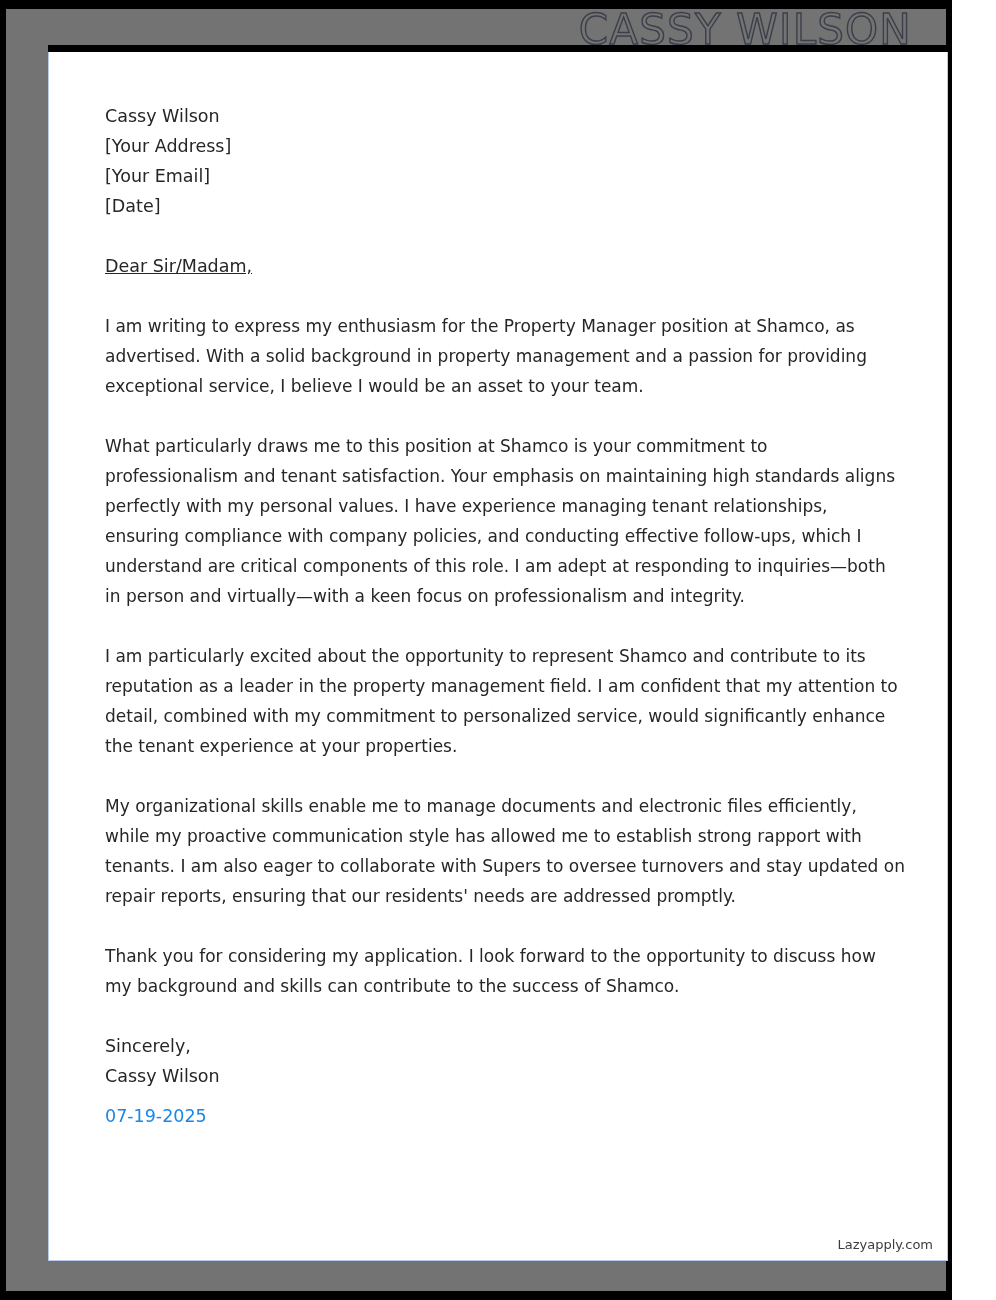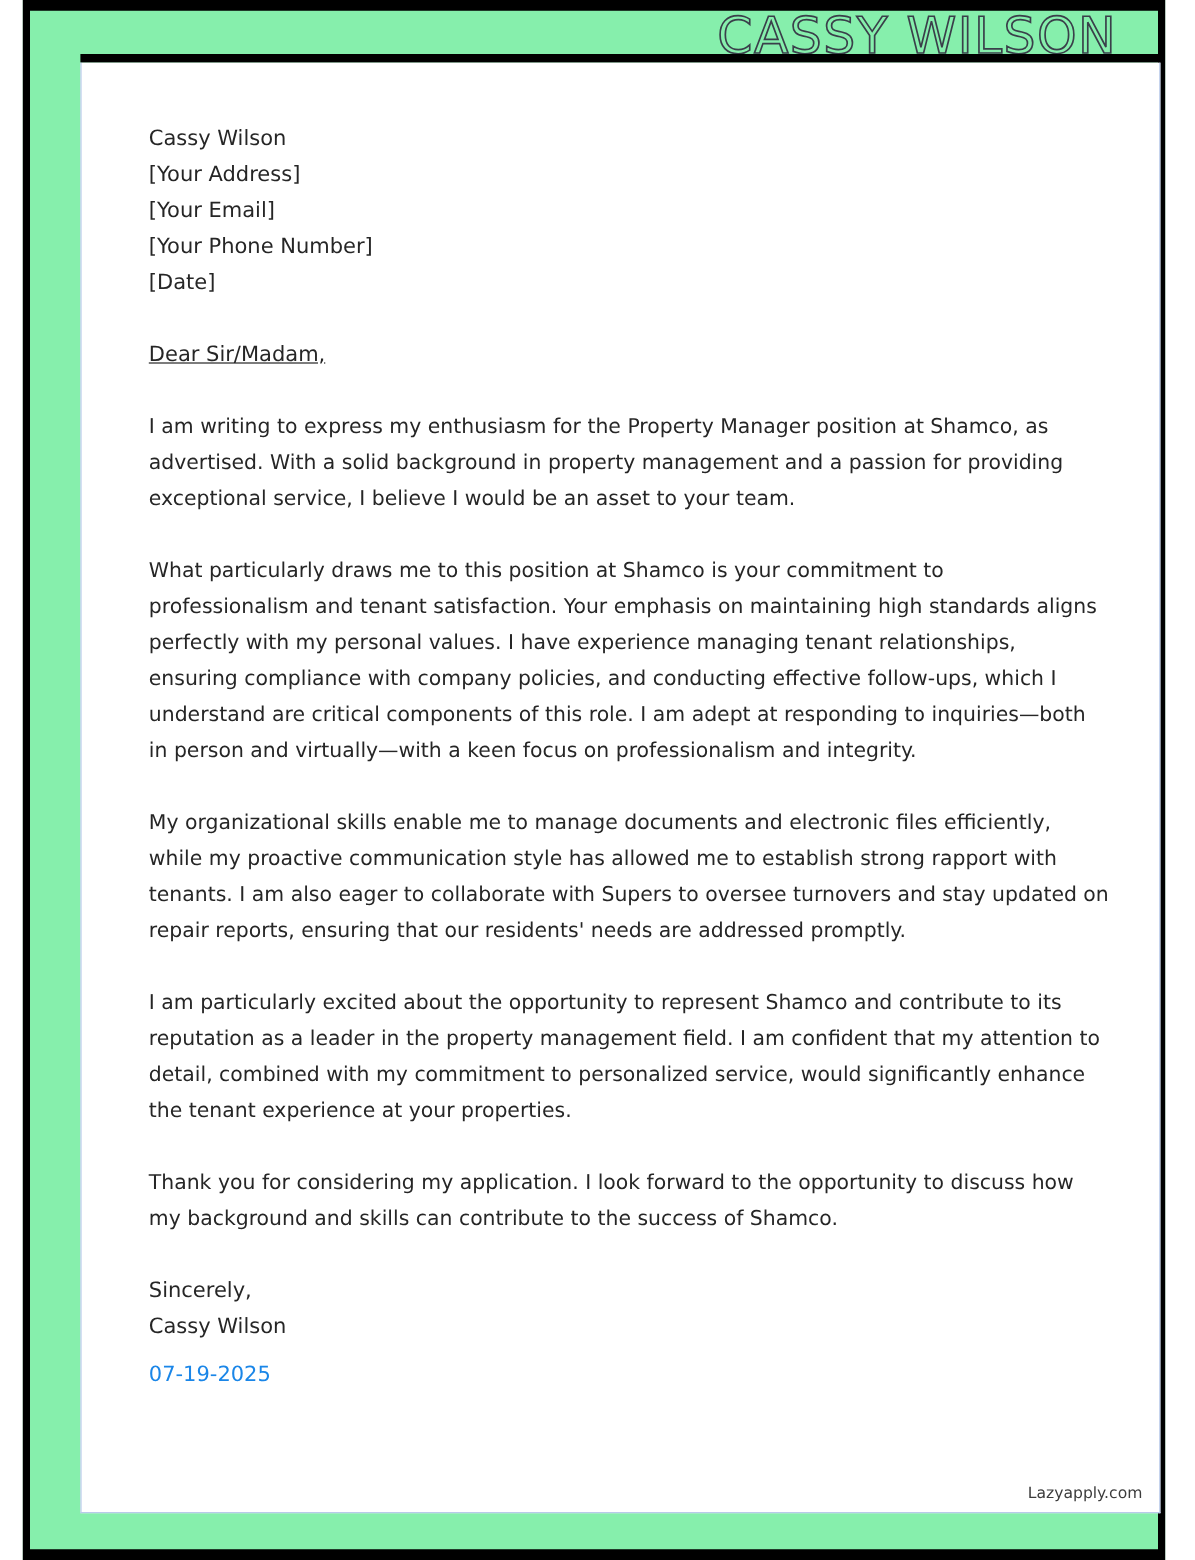--- a/index.html
+++ b/index.html
@@ -13,26 +13,25 @@
     font-family: "DejaVu Sans", sans-serif;
     overflow: hidden;
   }
 
   
   .page {
     position: relative;
     box-sizing: border-box;
     width: 952px;
     height: 1300px;
-    background: #86efac;
+    background: #737373;
     border-top: 9px solid #000000;
     border-bottom: 9px solid #000000;
     border-left: 6px solid #000000;
     border-right: 6px solid #000000;
-    margin-left: 19px;
   }
 
   
   .letterhead {
     position: absolute;
     top: -4px;
     left: 0;
     right: 34px;
     height: 50px;
     text-align: right;
@@ -140,30 +139,29 @@
   <div class="letter-card">
 
     <div class="card-topbar"></div>
 
     <div class="letter-body">
 
       <div class="addr-block">
         <div class="addr-line">Cassy Wilson</div>
         <div class="addr-line">[Your Address]</div>
         <div class="addr-line">[Your Email]</div>
-        <div class="addr-line">[Your Phone Number]</div>
         <div class="addr-line">[Date]</div>
       </div>
 
       <div class="salutation">Dear Sir/Madam,</div>
 
       <p class="para">I am writing to express my enthusiasm for the Property Manager position at Shamco, as advertised. With a solid background in property management and a passion for providing exceptional service, I believe I would be an asset to your team.</p>
       <p class="para">What particularly draws me to this position at Shamco is your commitment to professionalism and tenant satisfaction. Your emphasis on maintaining high standards aligns perfectly with my personal values. I have experience managing tenant relationships, ensuring compliance with company policies, and conducting effective follow-ups, which I understand are critical components of this role. I am adept at responding to inquiries—both in person and virtually—with a keen focus on professionalism and integrity.</p>
+      <p class="para">I am particularly excited about the opportunity to represent Shamco and contribute to its reputation as a leader in the property management field. I am confident that my attention to detail, combined with my commitment to personalized service, would significantly enhance the tenant experience at your properties.</p>
       <p class="para">My organizational skills enable me to manage documents and electronic files efficiently, while my proactive communication style has allowed me to establish strong rapport with tenants. I am also eager to collaborate with Supers to oversee turnovers and stay updated on repair reports, ensuring that our residents' needs are addressed promptly.</p>
-      <p class="para">I am particularly excited about the opportunity to represent Shamco and contribute to its reputation as a leader in the property management field. I am confident that my attention to detail, combined with my commitment to personalized service, would significantly enhance the tenant experience at your properties.</p>
       <p class="para">Thank you for considering my application. I look forward to the opportunity to discuss how my background and skills can contribute to the success of Shamco.</p>
 
       <div class="signoff">
         <div>Sincerely,</div>
         <div>Cassy Wilson</div>
       </div>
 
       <div class="letter-date">07-19-2025</div>
 
     </div>

